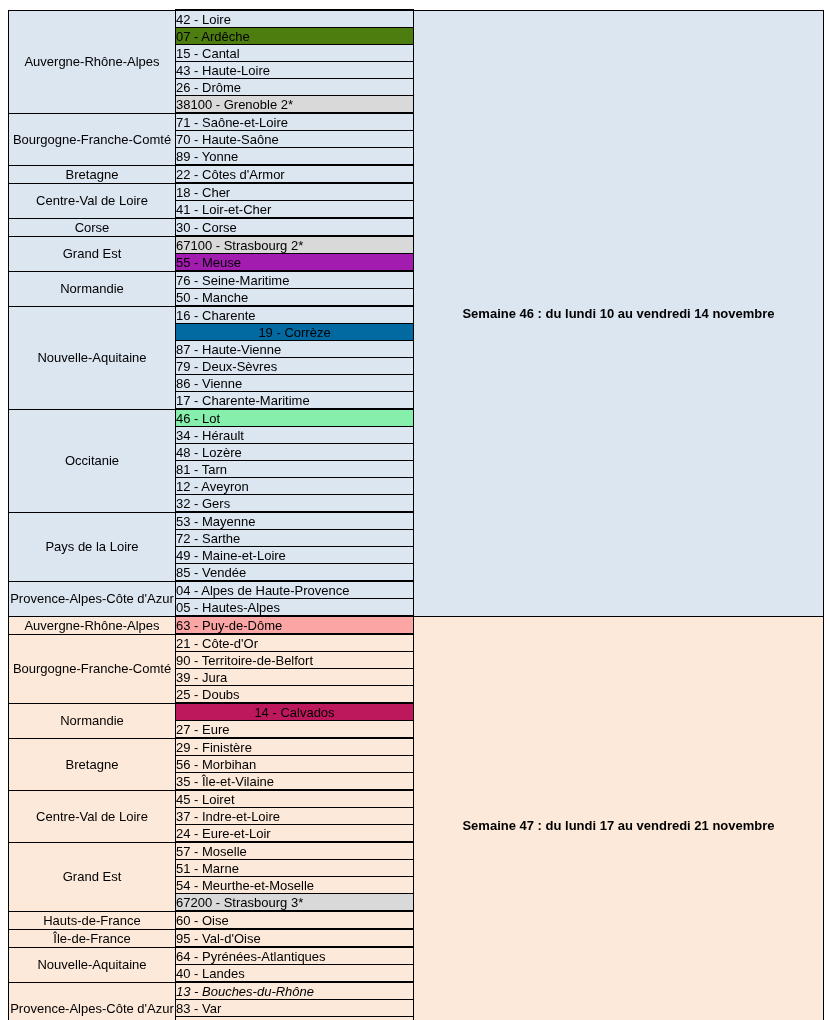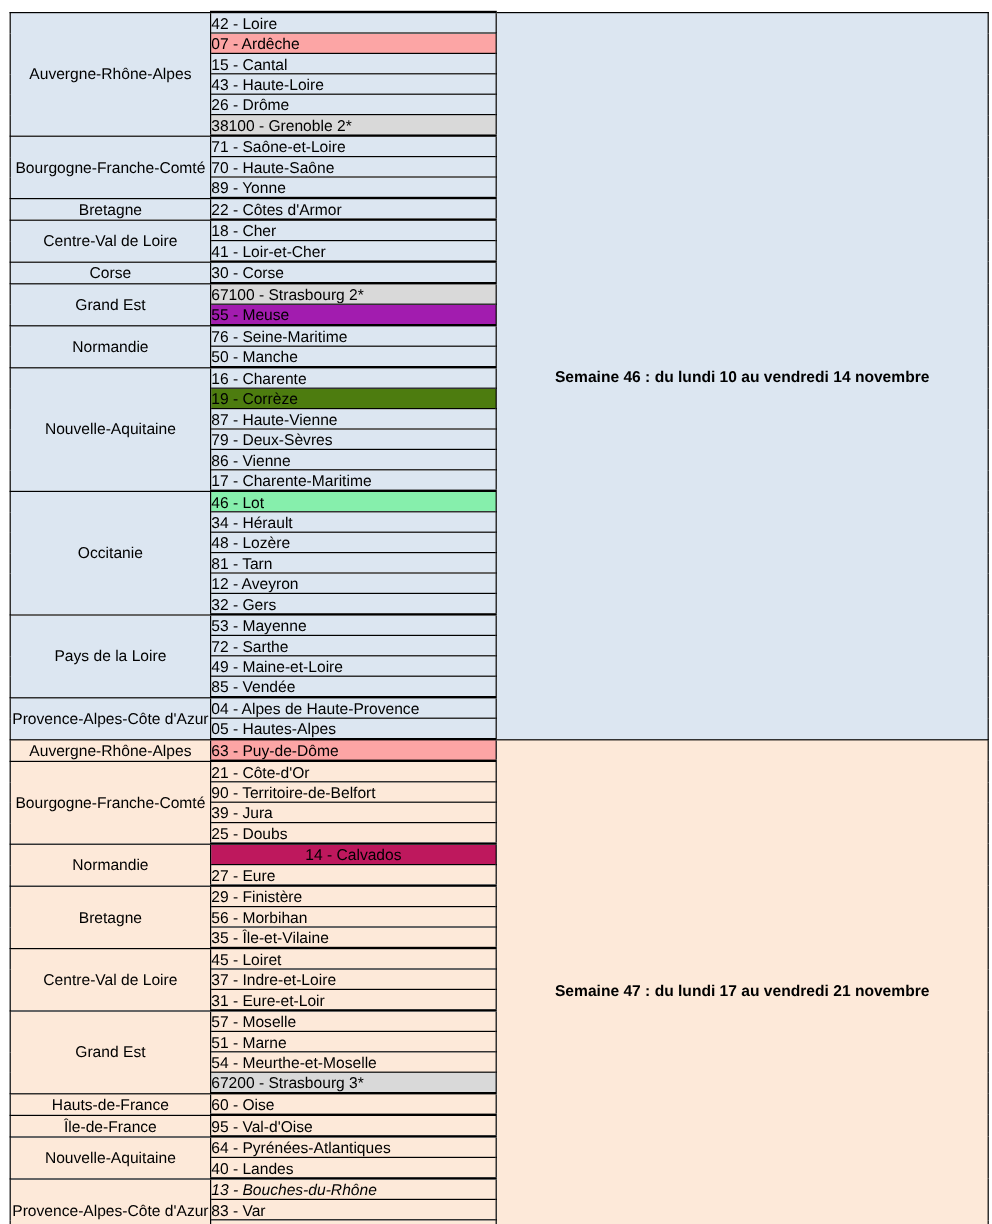--- a/index.html
+++ b/index.html
@@ -61,21 +61,21 @@
       <col style="width:238px">
       <col style="width:410px">
     </colgroup>
     <tbody id="table-body">
         <tr>
           <td class="region" rowspan="6" style="background-color: rgb(220, 230, 241);">Auvergne-Rhône-Alpes</td>
           <td class="dept grp-start" style="background-color: rgb(220, 230, 241);">42 - Loire</td>
           <td class="week" rowspan="35" style="background-color: rgb(220, 230, 241);">Semaine 46 : du lundi 10 au vendredi 14 novembre</td>
         </tr>
         <tr>
-          <td class="dept" style="background-color: #fca5a5;">07 - Ardêche</td>
+          <td class="dept" style="background-color: #4d7c0f;">07 - Ardêche</td>
         </tr>
         <tr>
           <td class="dept" style="background-color: rgb(220, 230, 241);">15 - Cantal</td>
         </tr>
         <tr>
           <td class="dept" style="background-color: rgb(220, 230, 241);">43 - Haute-Loire</td>
         </tr>
         <tr>
           <td class="dept" style="background-color: rgb(220, 230, 241);">26 - Drôme</td>
         </tr>
@@ -119,21 +119,21 @@
           <td class="dept grp-start" style="background-color: rgb(220, 230, 241);">76 - Seine-Maritime</td>
         </tr>
         <tr>
           <td class="dept grp-end" style="background-color: rgb(220, 230, 241);">50 - Manche</td>
         </tr>
         <tr>
           <td class="region" rowspan="6" style="background-color: rgb(220, 230, 241);">Nouvelle-Aquitaine</td>
           <td class="dept grp-start" style="background-color: rgb(220, 230, 241);">16 - Charente</td>
         </tr>
         <tr>
-          <td class="dept" style="background-color: #4d7c0f;">19 - Corrèze</td>
+          <td class="dept" style="background-color: #0369a1; text-align: center;">19 - Corrèze</td>
         </tr>
         <tr>
           <td class="dept" style="background-color: rgb(220, 230, 241);">87 - Haute-Vienne</td>
         </tr>
         <tr>
           <td class="dept" style="background-color: rgb(220, 230, 241);">79 - Deux-Sèvres</td>
         </tr>
         <tr>
           <td class="dept" style="background-color: rgb(220, 230, 241);">86 - Vienne</td>
         </tr>
@@ -215,21 +215,21 @@
           <td class="dept grp-end" style="background-color: rgb(253, 233, 217);">35 - Île-et-Vilaine</td>
         </tr>
         <tr>
           <td class="region" rowspan="3" style="background-color: rgb(253, 233, 217);">Centre-Val de Loire</td>
           <td class="dept grp-start" style="background-color: rgb(253, 233, 217);">45 - Loiret</td>
         </tr>
         <tr>
           <td class="dept" style="background-color: rgb(253, 233, 217);">37 - Indre-et-Loire</td>
         </tr>
         <tr>
-          <td class="dept grp-end" style="background-color: rgb(253, 233, 217);">31 - Eure-et-Loir</td>
+          <td class="dept grp-end" style="background-color: rgb(253, 233, 217);">24 - Eure-et-Loir</td>
         </tr>
         <tr>
           <td class="region" rowspan="4" style="background-color: rgb(253, 233, 217);">Grand Est</td>
           <td class="dept grp-start" style="background-color: rgb(253, 233, 217);">57 - Moselle</td>
         </tr>
         <tr>
           <td class="dept" style="background-color: rgb(253, 233, 217);">51 - Marne</td>
         </tr>
         <tr>
           <td class="dept" style="background-color: rgb(253, 233, 217);">54 - Meurthe-et-Moselle</td>

